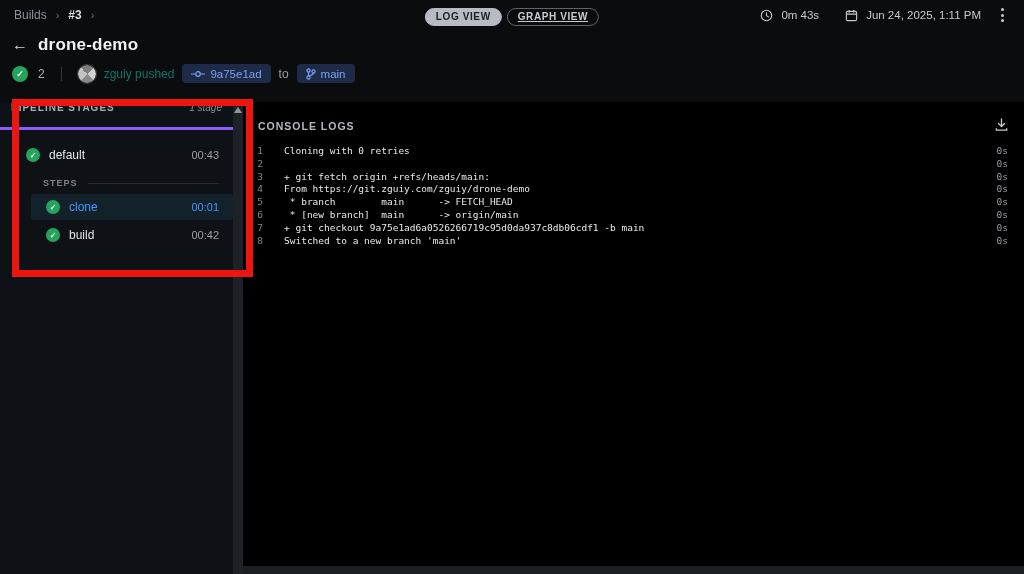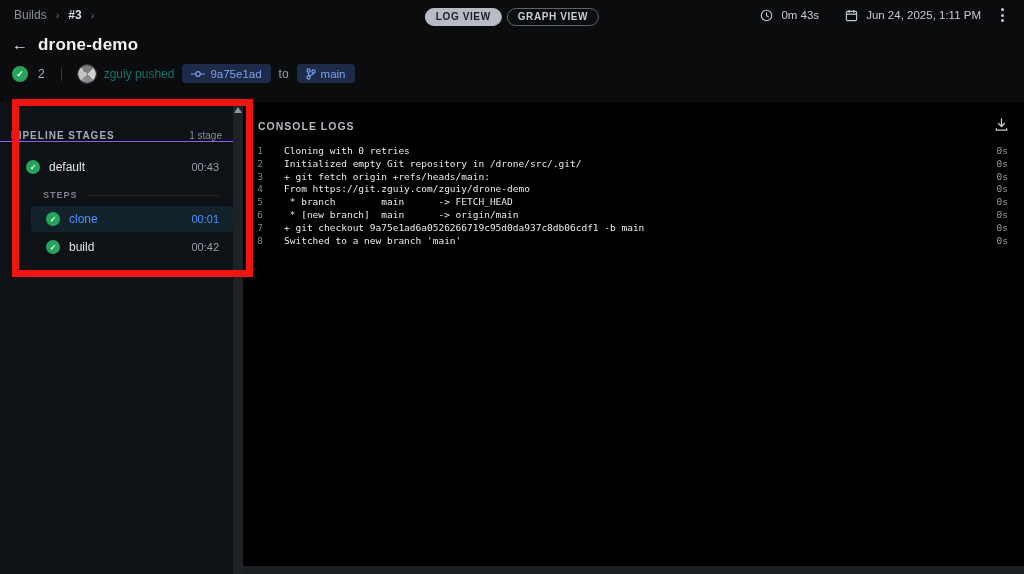--- a/index.html
+++ b/index.html
@@ -12,21 +12,21 @@
   }
   
   .topbar { height:102px; position:relative; }
   .row1 { height:30px; display:flex; align-items:center; padding:0 14px; position:relative; }
   .breadcrumb { display:flex; align-items:center; gap:9px; font-size:12px; color:#8b929b; }
   .breadcrumb .crumb-current { color:#d9dde1; font-weight:bold; }
   .crumb-sep { color:#6b727b; font-size:11px; }
   .view-toggle { position:absolute; left:50%; top:8px; transform:translateX(-50%); display:flex; gap:5px; }
   .pill { font-size:10px; font-weight:bold; letter-spacing:0.6px; border-radius:9px; padding:3px 10px; line-height:1; }
   .pill.active { background:#b7bbc3; color:#1b1e23; border:1px solid #b7bbc3; }
-  .pill.inactive { background:transparent; color:#c9cdd3; border:1px solid #5f646b; }
+  .pill.inactive { background:transparent; color:#c9cdd3; border:1px solid #5f646b;text-decoration:underline; }
   .meta { margin-left:auto; display:flex; align-items:center; gap:8px; font-size:11.5px; color:#c6cbd1; }
   .meta .gap { width:10px; }
   .kebab { display:flex; flex-direction:column; gap:2.5px; padding:2px 6px; margin-left:6px; }
   .kebab i { width:3px; height:3px; border-radius:50%; background:#c6cbd1; display:block; }
   .row2 { display:flex; align-items:center; gap:10px; padding:2px 12px 0 12px; height:28px; }
   .back-arrow { color:#d5d9dd; font-size:16px; line-height:1; }
   .page-title { color:#f0f2f4; font-size:17px; font-weight:bold; letter-spacing:0.2px; }
   .row3 { display:flex; align-items:center; padding:6px 12px 0 12px; gap:8px; }
   .check-circle { width:16px; height:16px; border-radius:50%; background:#24a45c; color:#fff;
     display:inline-flex; align-items:center; justify-content:center; font-size:9px; font-weight:bold; flex:none; }
@@ -35,24 +35,24 @@
   .avatar { width:18px; height:18px; border-radius:50%; flex:none;
     background:conic-gradient(from 45deg,#d0d0d0 0 25%,#8b8b8b 0 50%,#c4c4c4 0 75%,#7e7e7e 0);
     outline:1px solid #3a3f45; }
   .pushed-text { color:#0f766e; font-size:12px; }
   .ref-pill { display:inline-flex; align-items:center; gap:5px; height:19px; padding:0 9px;
     background:#1d2a48; border-radius:4px; color:#7ba1ec; font-size:11.5px; }
   .to-label { color:#9aa0a8; font-size:12px; }
   
   .main { display:flex; height:482px; }
   .sidebar { width:233px; background:#0e1115; display:flex; flex-direction:column; }
-  .sidebar-header { height:28px; display:flex; align-items:flex-end; justify-content:space-between;
-    padding:0 11px; border-bottom:1px solid #8b5cf6;margin-top:12px; }
+  .sidebar-header { height:28px; display:flex; align-items:flex-start; justify-content:space-between;
+    padding:0 11px; border-bottom:3px solid #8b5cf6; }
   .sidebar-header .sh-title { font-size:10px; font-weight:bold; letter-spacing:1px; color:#a5acb5; }
-  .sidebar-header .sh-count { font-size:10px; color:#868d96; }
+  .sidebar-header .sh-count { font-size:10px; color:#868d96;font-style:italic; }
   .stage-list { padding-top:12px; }
   .stage-row { display:flex; align-items:center; height:26px; padding:0 14px 0 26px; }
   .stage-row .check-circle, .step-row .check-circle { width:14px; height:14px; font-size:8px; }
   .stage-name { color:#e4e7ea; font-size:12px; margin-left:9px; }
   .row-duration { margin-left:auto; color:#99a0a8; font-size:11px; }
   .steps-label-row { display:flex; align-items:center; margin:10px 14px 6px 43px; }
   .steps-label { font-size:9px; font-weight:bold; letter-spacing:1px; color:#7d848d; flex:none; }
   .steps-line { height:1px; background:#262b31; flex:1; margin-left:10px; }
   .step-row { display:flex; align-items:center; height:26px; margin:2px 0 2px 31px; padding:0 14px 0 15px; border-radius:3px; }
   .step-row.selected { background:#13212a; }
@@ -196,21 +196,20 @@
       </span>
     </div>
     <div class="log-area">
       <div class="log-line">
           <span class="log-num">1</span>
           <span class="log-text">Cloning with 0 retries</span>
           <span class="log-dur">0s</span>
         </div>
       <div class="log-line">
           <span class="log-num">2</span>
-          <span class="log-text">Initialized empty Git repository in /drone/src/.git/</span>
           <span class="log-dur">0s</span>
         </div>
       <div class="log-line">
           <span class="log-num">3</span>
           <span class="log-text">+ git fetch origin +refs/heads/main:</span>
           <span class="log-dur">0s</span>
         </div>
       <div class="log-line">
           <span class="log-num">4</span>
           <span class="log-text">From https://git.zguiy.com/zguiy/drone-demo</span>

